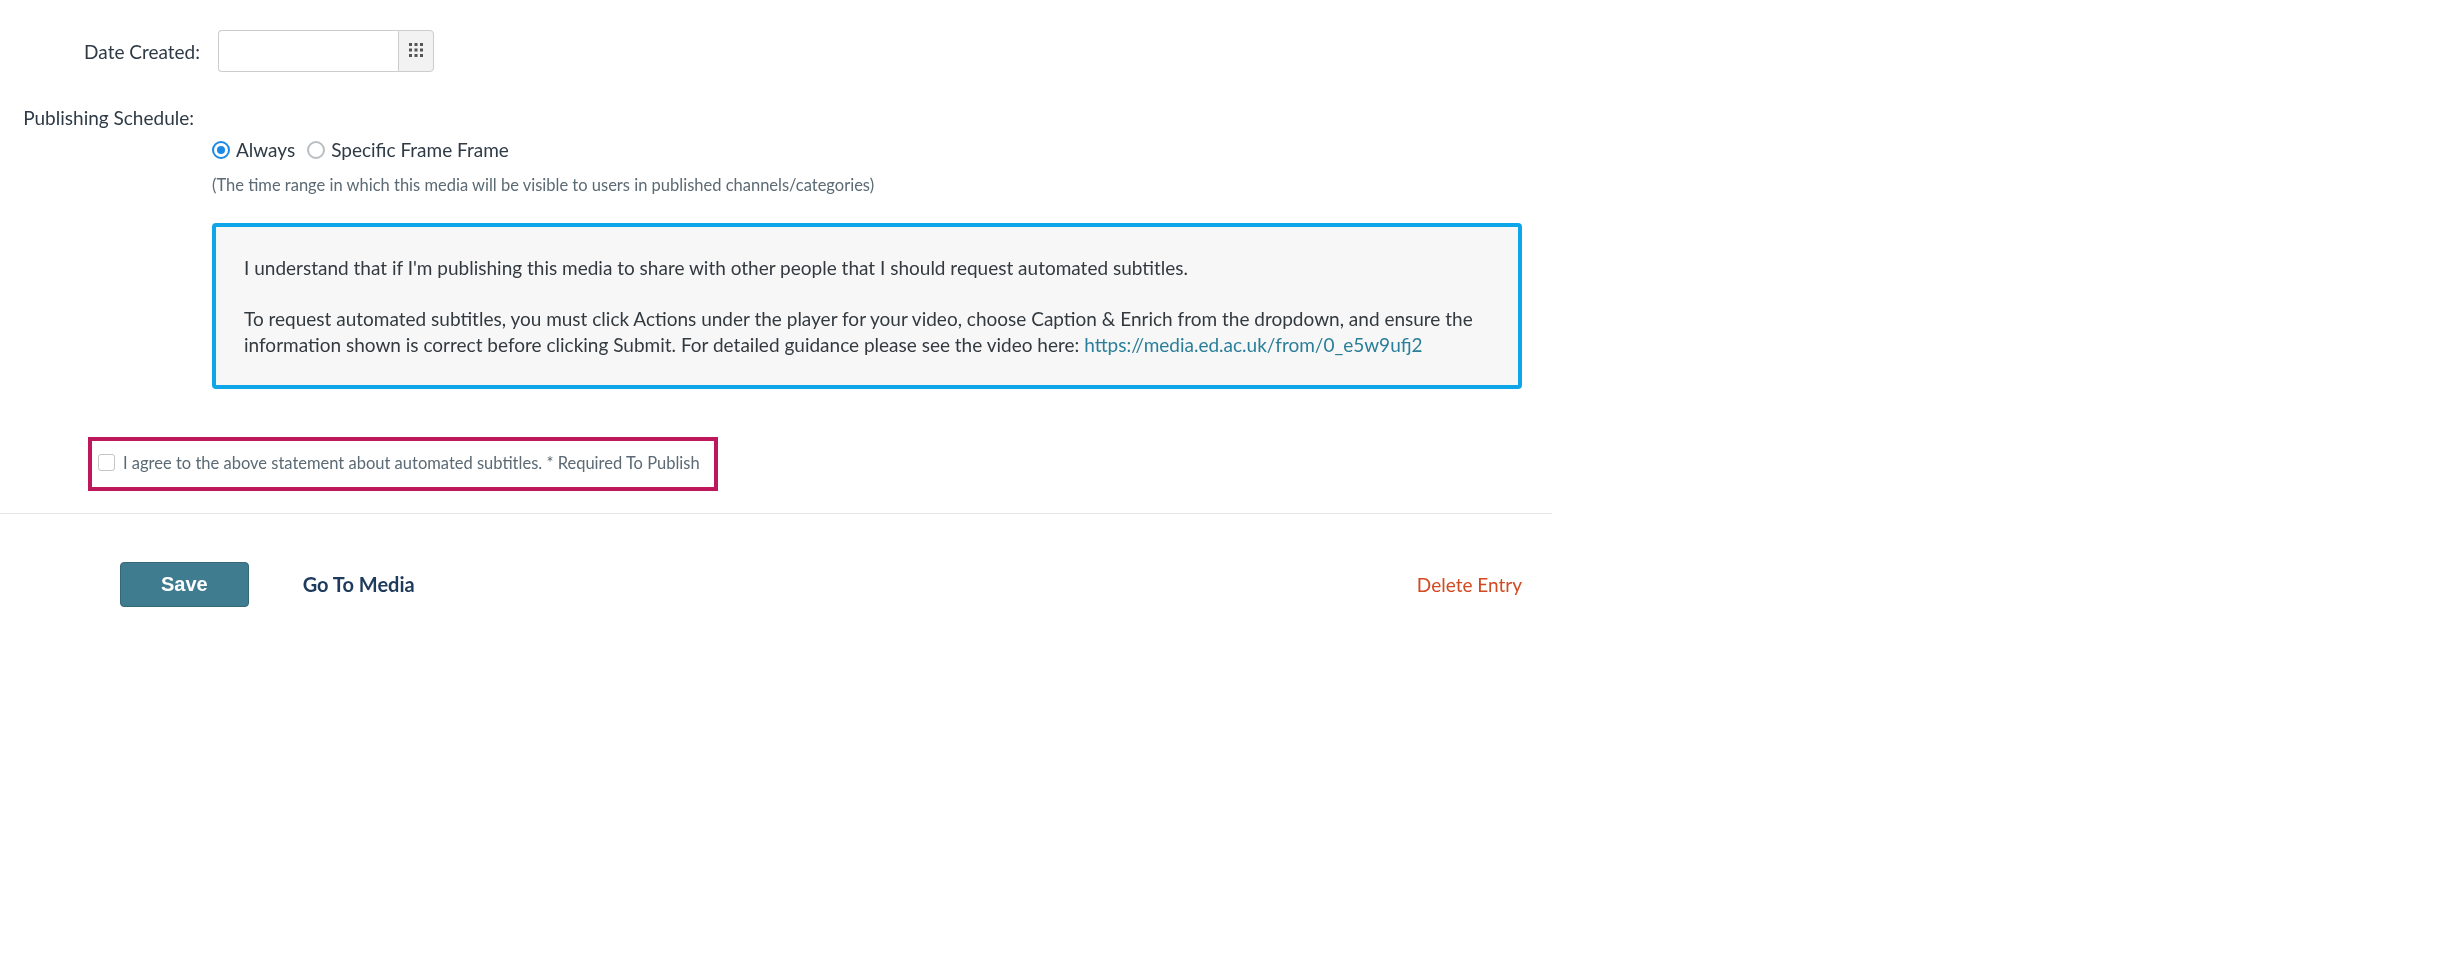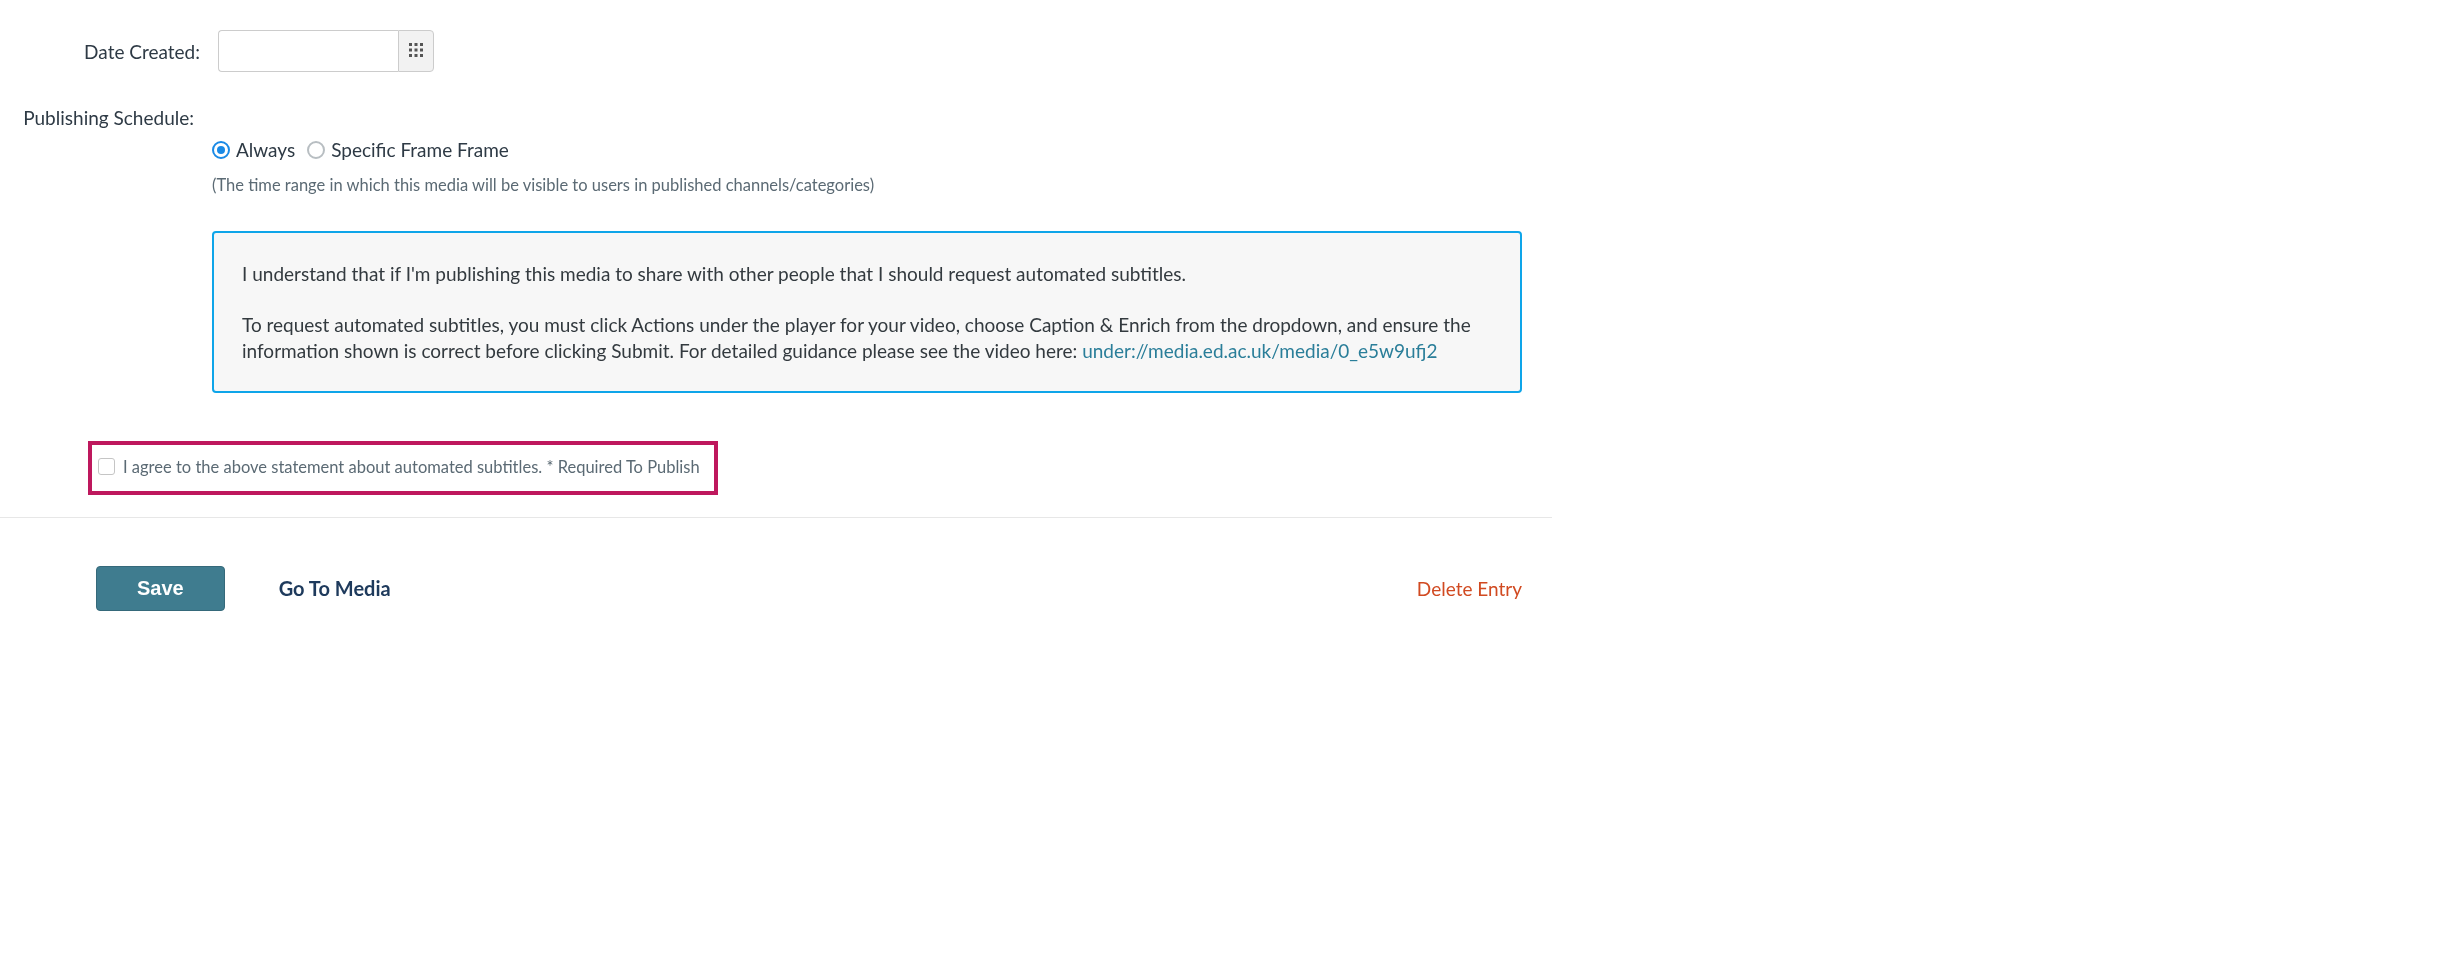--- a/index.html
+++ b/index.html
@@ -88,24 +88,24 @@
     height: 8px;
     border-radius: 50%;
     background: #1a8ae6;
   }
   .radio-label {
     font-size: 19px;
     color: #2e3a45;
   }
   .info-box {
     background: #f7f7f7;
-    border: 2px solid #0ea5e9;
+    border: 4px solid #0ea5e9;
     border-radius: 4px;
     padding: 28px 28px 26px 28px;
-    margin-top: 36px;
+    margin-top: 28px;
     width: 1310px;
     font-size: 19px;
     line-height: 1.4;
     color: #333a3f;
   }
   .info-box .para1 { margin-bottom: 24px; }
   .info-link {
     color: #2a7e99;
     text-decoration: none;
   }
@@ -137,21 +137,21 @@
   }
   .divider {
     border: none;
     border-top: 1px solid #e7e7e7;
     margin-top: 22px;
   }
   .action-row {
     display: flex;
     align-items: center;
     margin-top: 48px;
-    padding-left: 96px;
+    padding-left: 120px;
     padding-right: 30px;
   }
   .save-btn {
     background: #3f7c8f;
     color: #fff;
     font-size: 20px;
     border: 1px solid #35697a;
     border-radius: 4px;
     padding: 10px 40px;
     cursor: pointer;
@@ -215,21 +215,21 @@
       <div class="radio-item">
         <span class="radio-circle"></span>
         <span class="radio-label">Specific Frame Frame</span>
       </div>
     </div>
     <div class="help-text">(The time range in which this media will be visible to users in published channels/categories)</div>
 
     <div class="info-box">
       <p class="para1">I understand that if I'm publishing this media to share with other people that I should request automated subtitles.</p>
       <p>
-        <span>To request automated subtitles, you must click Actions under the player for your video, choose Caption &amp; Enrich from the dropdown, and ensure the information shown is correct before clicking Submit.  For detailed guidance please see the video here: </span><a href="#" class="info-link">under://media.ed.ac.uk/media/0_e5w9ufj2</a>
+        <span>To request automated subtitles, you must click Actions under the player for your video, choose Caption &amp; Enrich from the dropdown, and ensure the information shown is correct before clicking Submit.  For detailed guidance please see the video here: </span><a href="#" class="info-link">https://media.ed.ac.uk/from/0_e5w9ufj2</a>
       </p>
     </div>
   </div>
 </div>
 
 <div class="agree-row-outer">
   <div class="agree-row">
     <span class="checkbox"></span>
     <span class="agree-text">I agree to the above statement about automated subtitles. * Required To Publish</span>
   </div>

